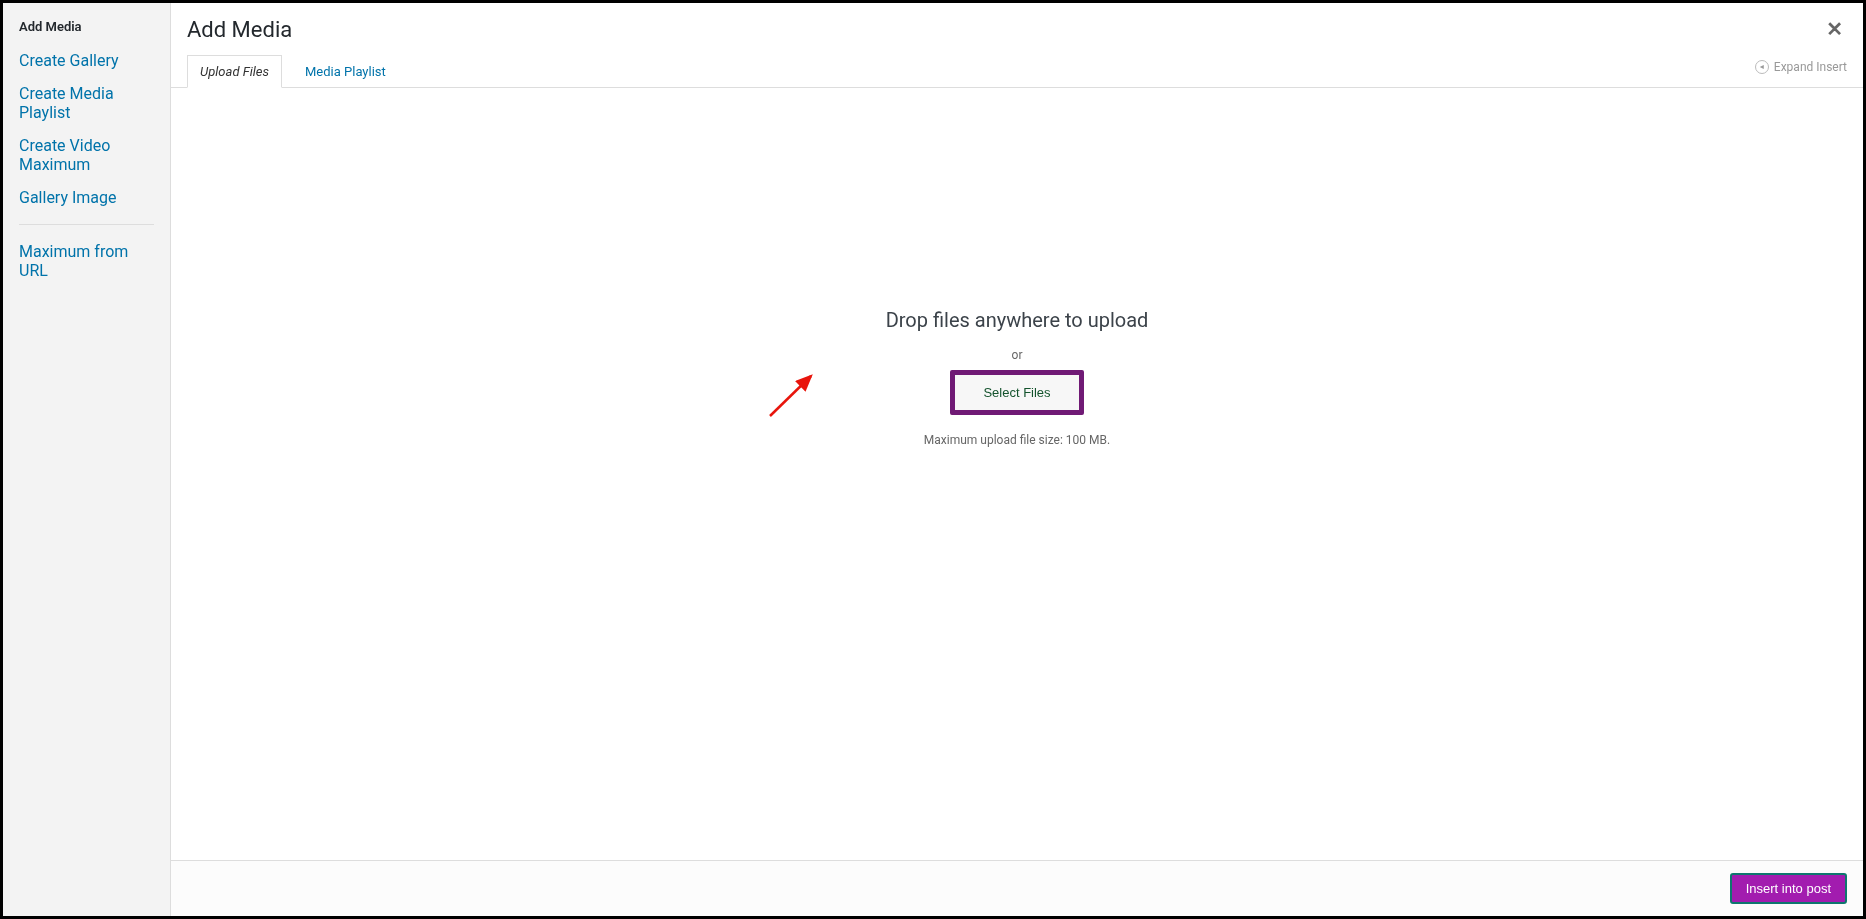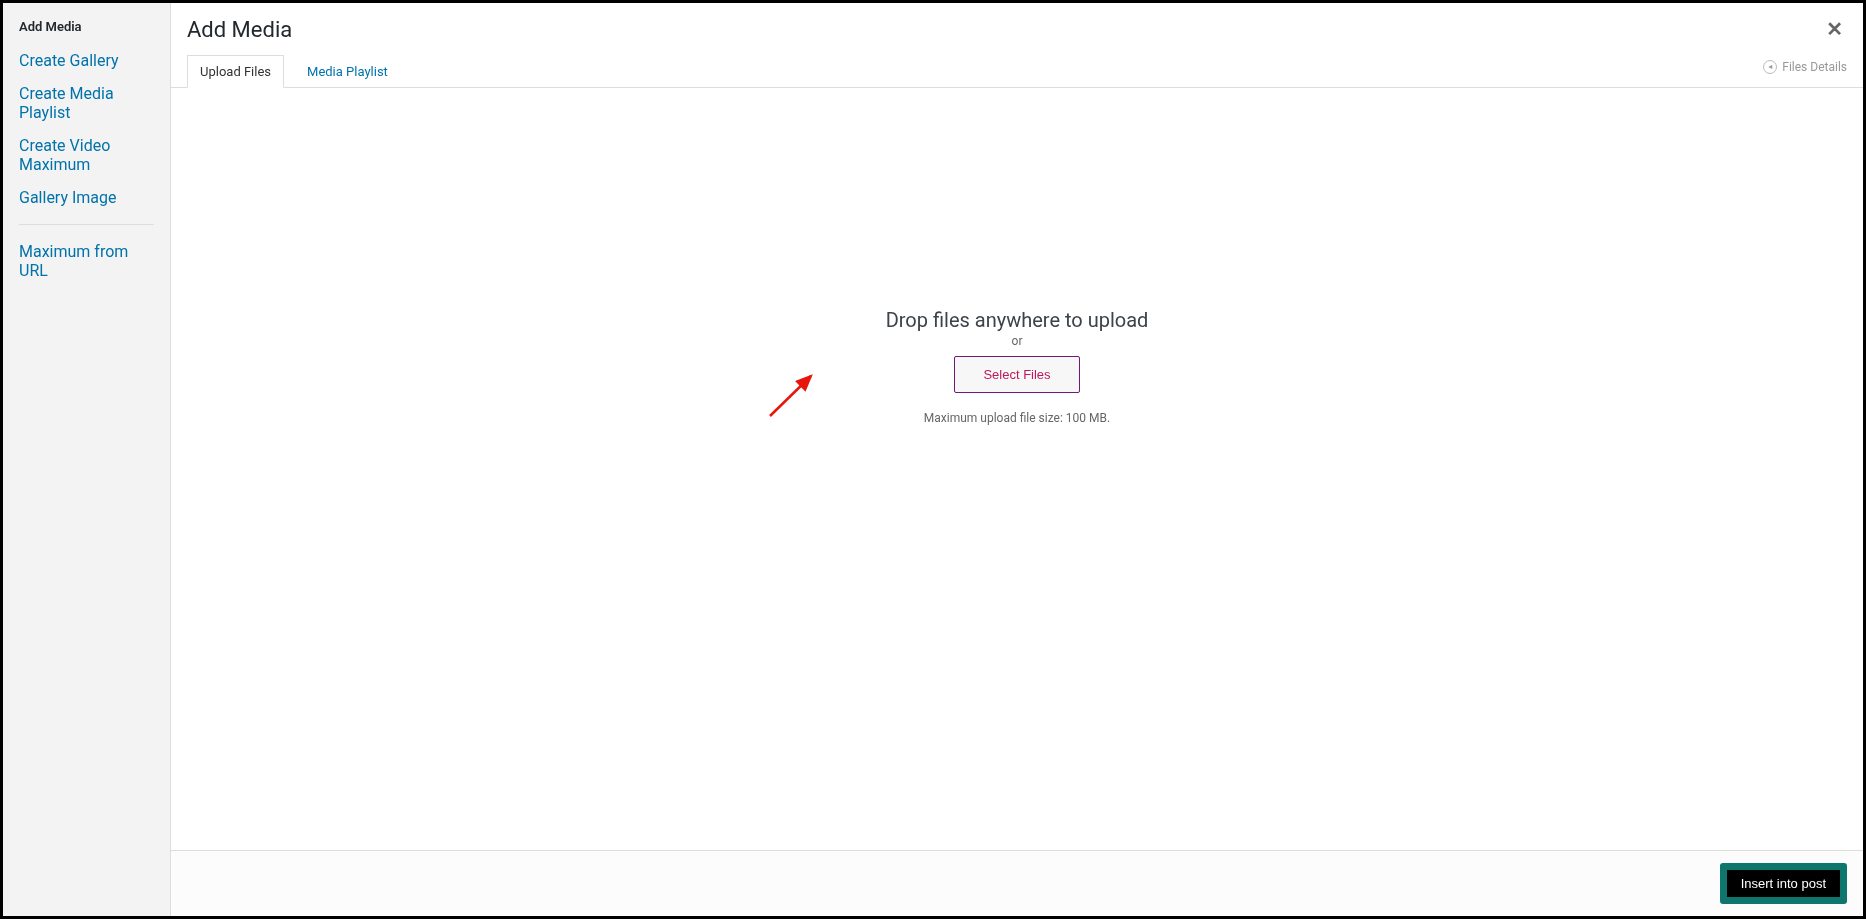--- a/index.html
+++ b/index.html
@@ -91,20 +91,21 @@
       border: 1px solid transparent;
       border-bottom: none;
       position: relative;
       top: 1px;
     }
     .tab.active {
       color: #333;
       border: 1px solid #ddd;
       border-bottom: 1px solid #fff;
       background: #fff;
+      font-style: italic;
     }
     .expand-details {
       display: flex;
       align-items: center;
       gap: 5px;
       color: #999;
       font-size: 12px;
       cursor: pointer;
       padding-bottom: 8px;
     }
@@ -124,32 +125,32 @@
       display: flex;
       flex-direction: column;
       align-items: center;
       padding-top: 220px;
       position: relative;
     }
     .drop-title {
       font-size: 20px;
       font-weight: 400;
       color: #3c434a;
-      margin-bottom: 2px;
+      margin-bottom: 16px;
     }
     .drop-or {
       font-size: 12px;
       color: #666;
       margin-bottom: 8px;
     }
     .select-files-btn {
       padding: 10px 28px;
       background: #f7f7f7;
-      border: 1px solid #701a75;
-      color: #be185d;
+      border: 5px solid #701a75;
+      color: #14532d;
       font-size: 13px;
       cursor: pointer;
       border-radius: 2px;
     }
     .max-upload {
       margin-top: 18px;
       font-size: 12px;
       color: #666;
     }
     .arrow-annotation {
@@ -157,23 +158,23 @@
       pointer-events: none;
     }
     .footer {
       border-top: 1px solid #ddd;
       padding: 12px 16px;
       display: flex;
       justify-content: flex-end;
       background: #fcfcfc;
     }
     .insert-btn {
-      background: #000000;
+      background: #a21caf;
       color: #fff;
-      border: 7px solid #0f766e;
+      border: 2px solid #0f766e;
       padding: 6px 14px;
       font-size: 13px;
       cursor: pointer;
       border-radius: 3px;
     }
   </style>
 </head>
 <body>
 
 <div class="container">
@@ -195,21 +196,21 @@
       <span class="close-icon">✕</span>
     </div>
 
     <div class="tabs">
       <div class="tabs-left">
         <div class="tab active">Upload Files</div>
         <div class="tab">Media Playlist</div>
       </div>
       <div class="expand-details">
         <span class="expand-icon">◂</span>
-        <span>Files Details</span>
+        <span>Expand Insert</span>
       </div>
     </div>
 
     <div class="content">
       <div class="drop-title">Drop files anywhere to upload</div>
       <div class="drop-or">or</div>
       <button class="select-files-btn">Select Files</button>
       <div class="max-upload">Maximum upload file size: 100 MB.</div>
 
       <svg class="arrow-annotation" style="left:595px; top:278px;" width="55" height="55">

